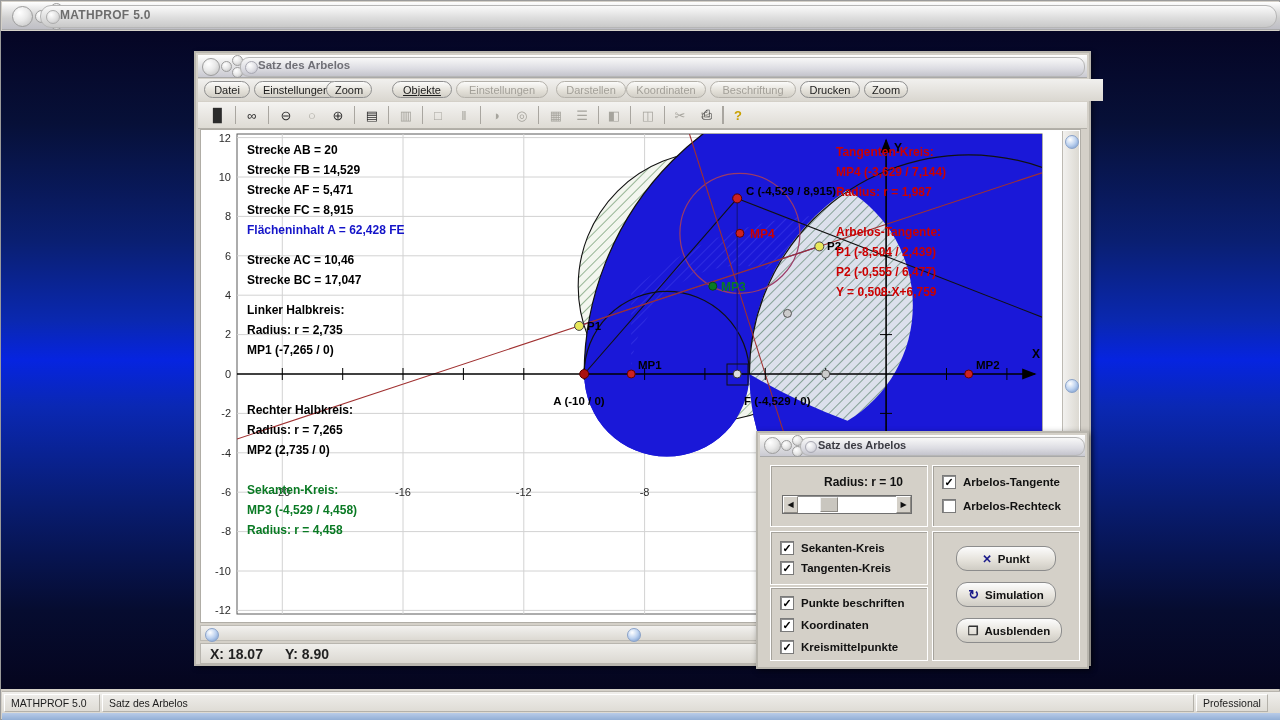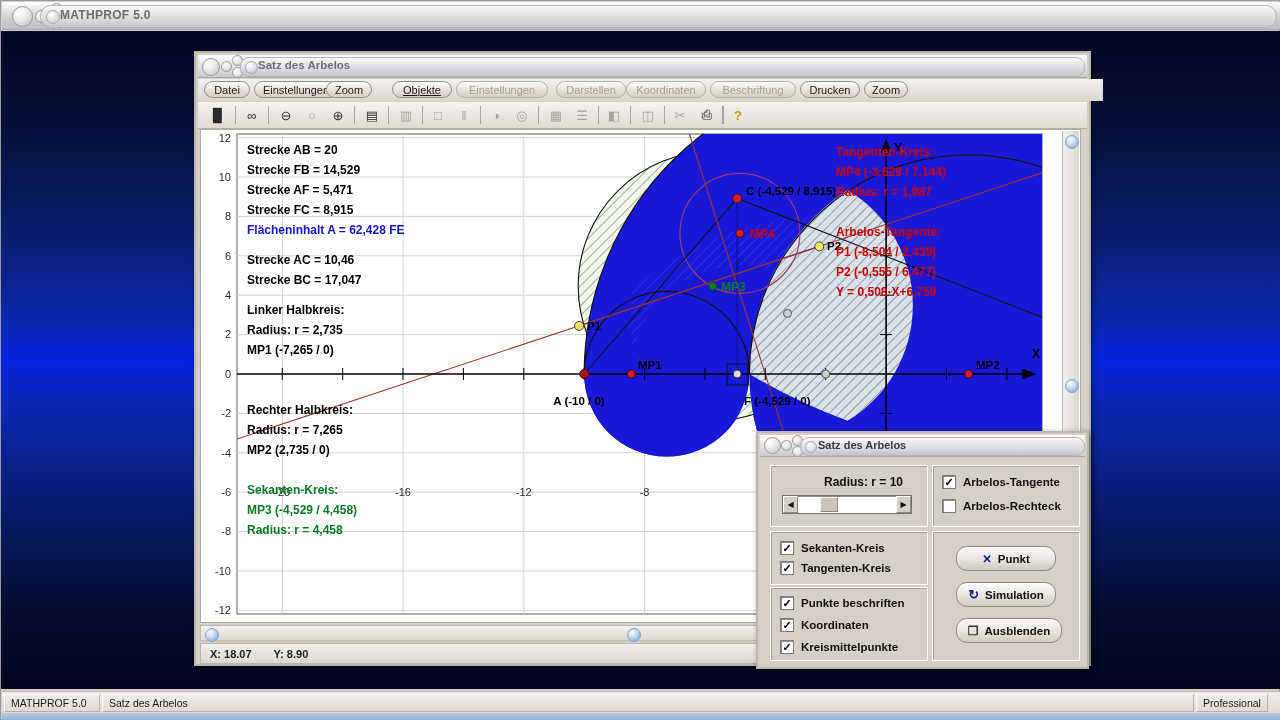--- a/index.html
+++ b/index.html
@@ -129,21 +129,21 @@
   }
   .hthumb{
     position:absolute;top:2px;width:12px;height:12px;border-radius:50%;
     background:radial-gradient(circle at 35% 30%,#ffffff,#bcd1ef 50%,#6f93c9 100%);
     border:1px solid #8aa2c8;
   }
   .statusbar{
     position:absolute;left:4px;top:590px;width:881px;height:21px;
     background:linear-gradient(to bottom,#f0efec,#dbd8d1);
     border:1px solid #b8b5ae;box-sizing:border-box;
-    font-size:11px;font-weight:bold;color:#222;
+    font-size:14px;font-weight:bold;color:#222;
     display:flex;align-items:center;padding-left:9px;
   }
   .statusbar span{margin-right:22px;}
 
   
   svg.plot{position:absolute;left:0;top:0;}
   text.ax{font-family:"Liberation Sans",sans-serif;font-size:11px;fill:#2a2a2a;}
   text.lbl{font-family:"Liberation Sans",sans-serif;font-size:12px;font-weight:bold;fill:#000;}
   text.lblblue{font-family:"Liberation Sans",sans-serif;font-size:12px;font-weight:bold;fill:#1414c8;}
   text.lblred{font-family:"Liberation Sans",sans-serif;font-size:12px;font-weight:bold;fill:#cc0000;}

